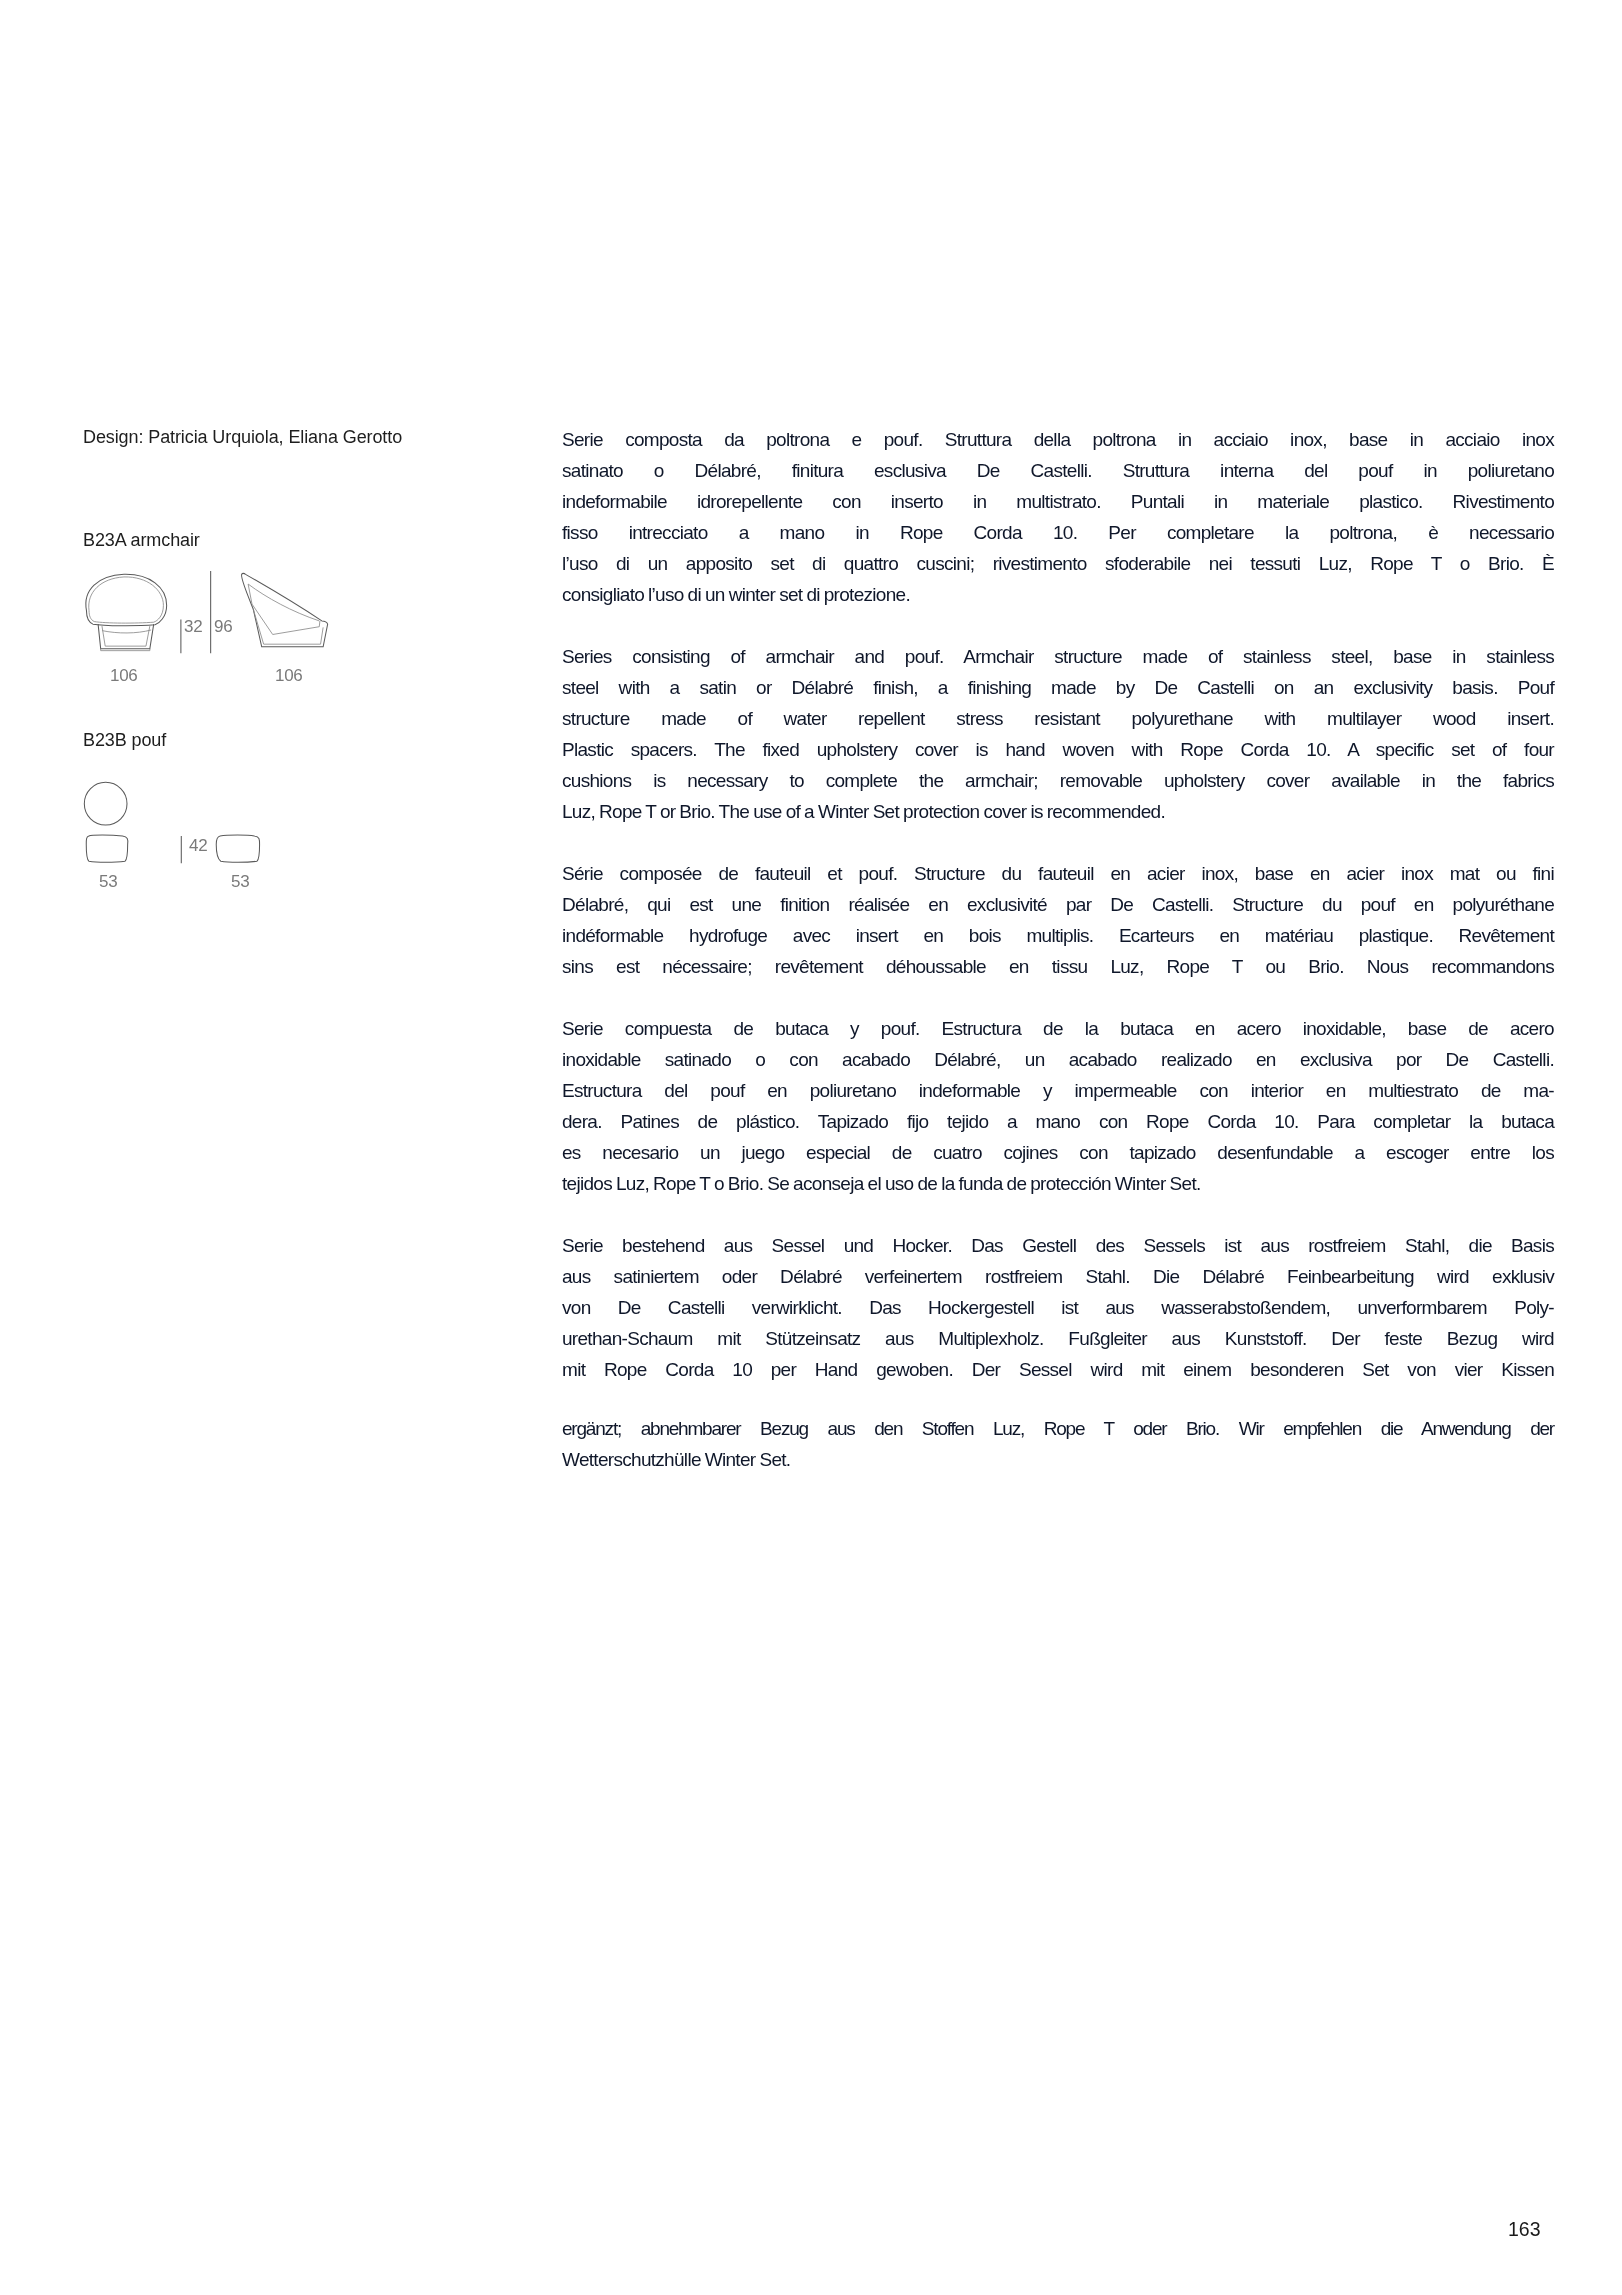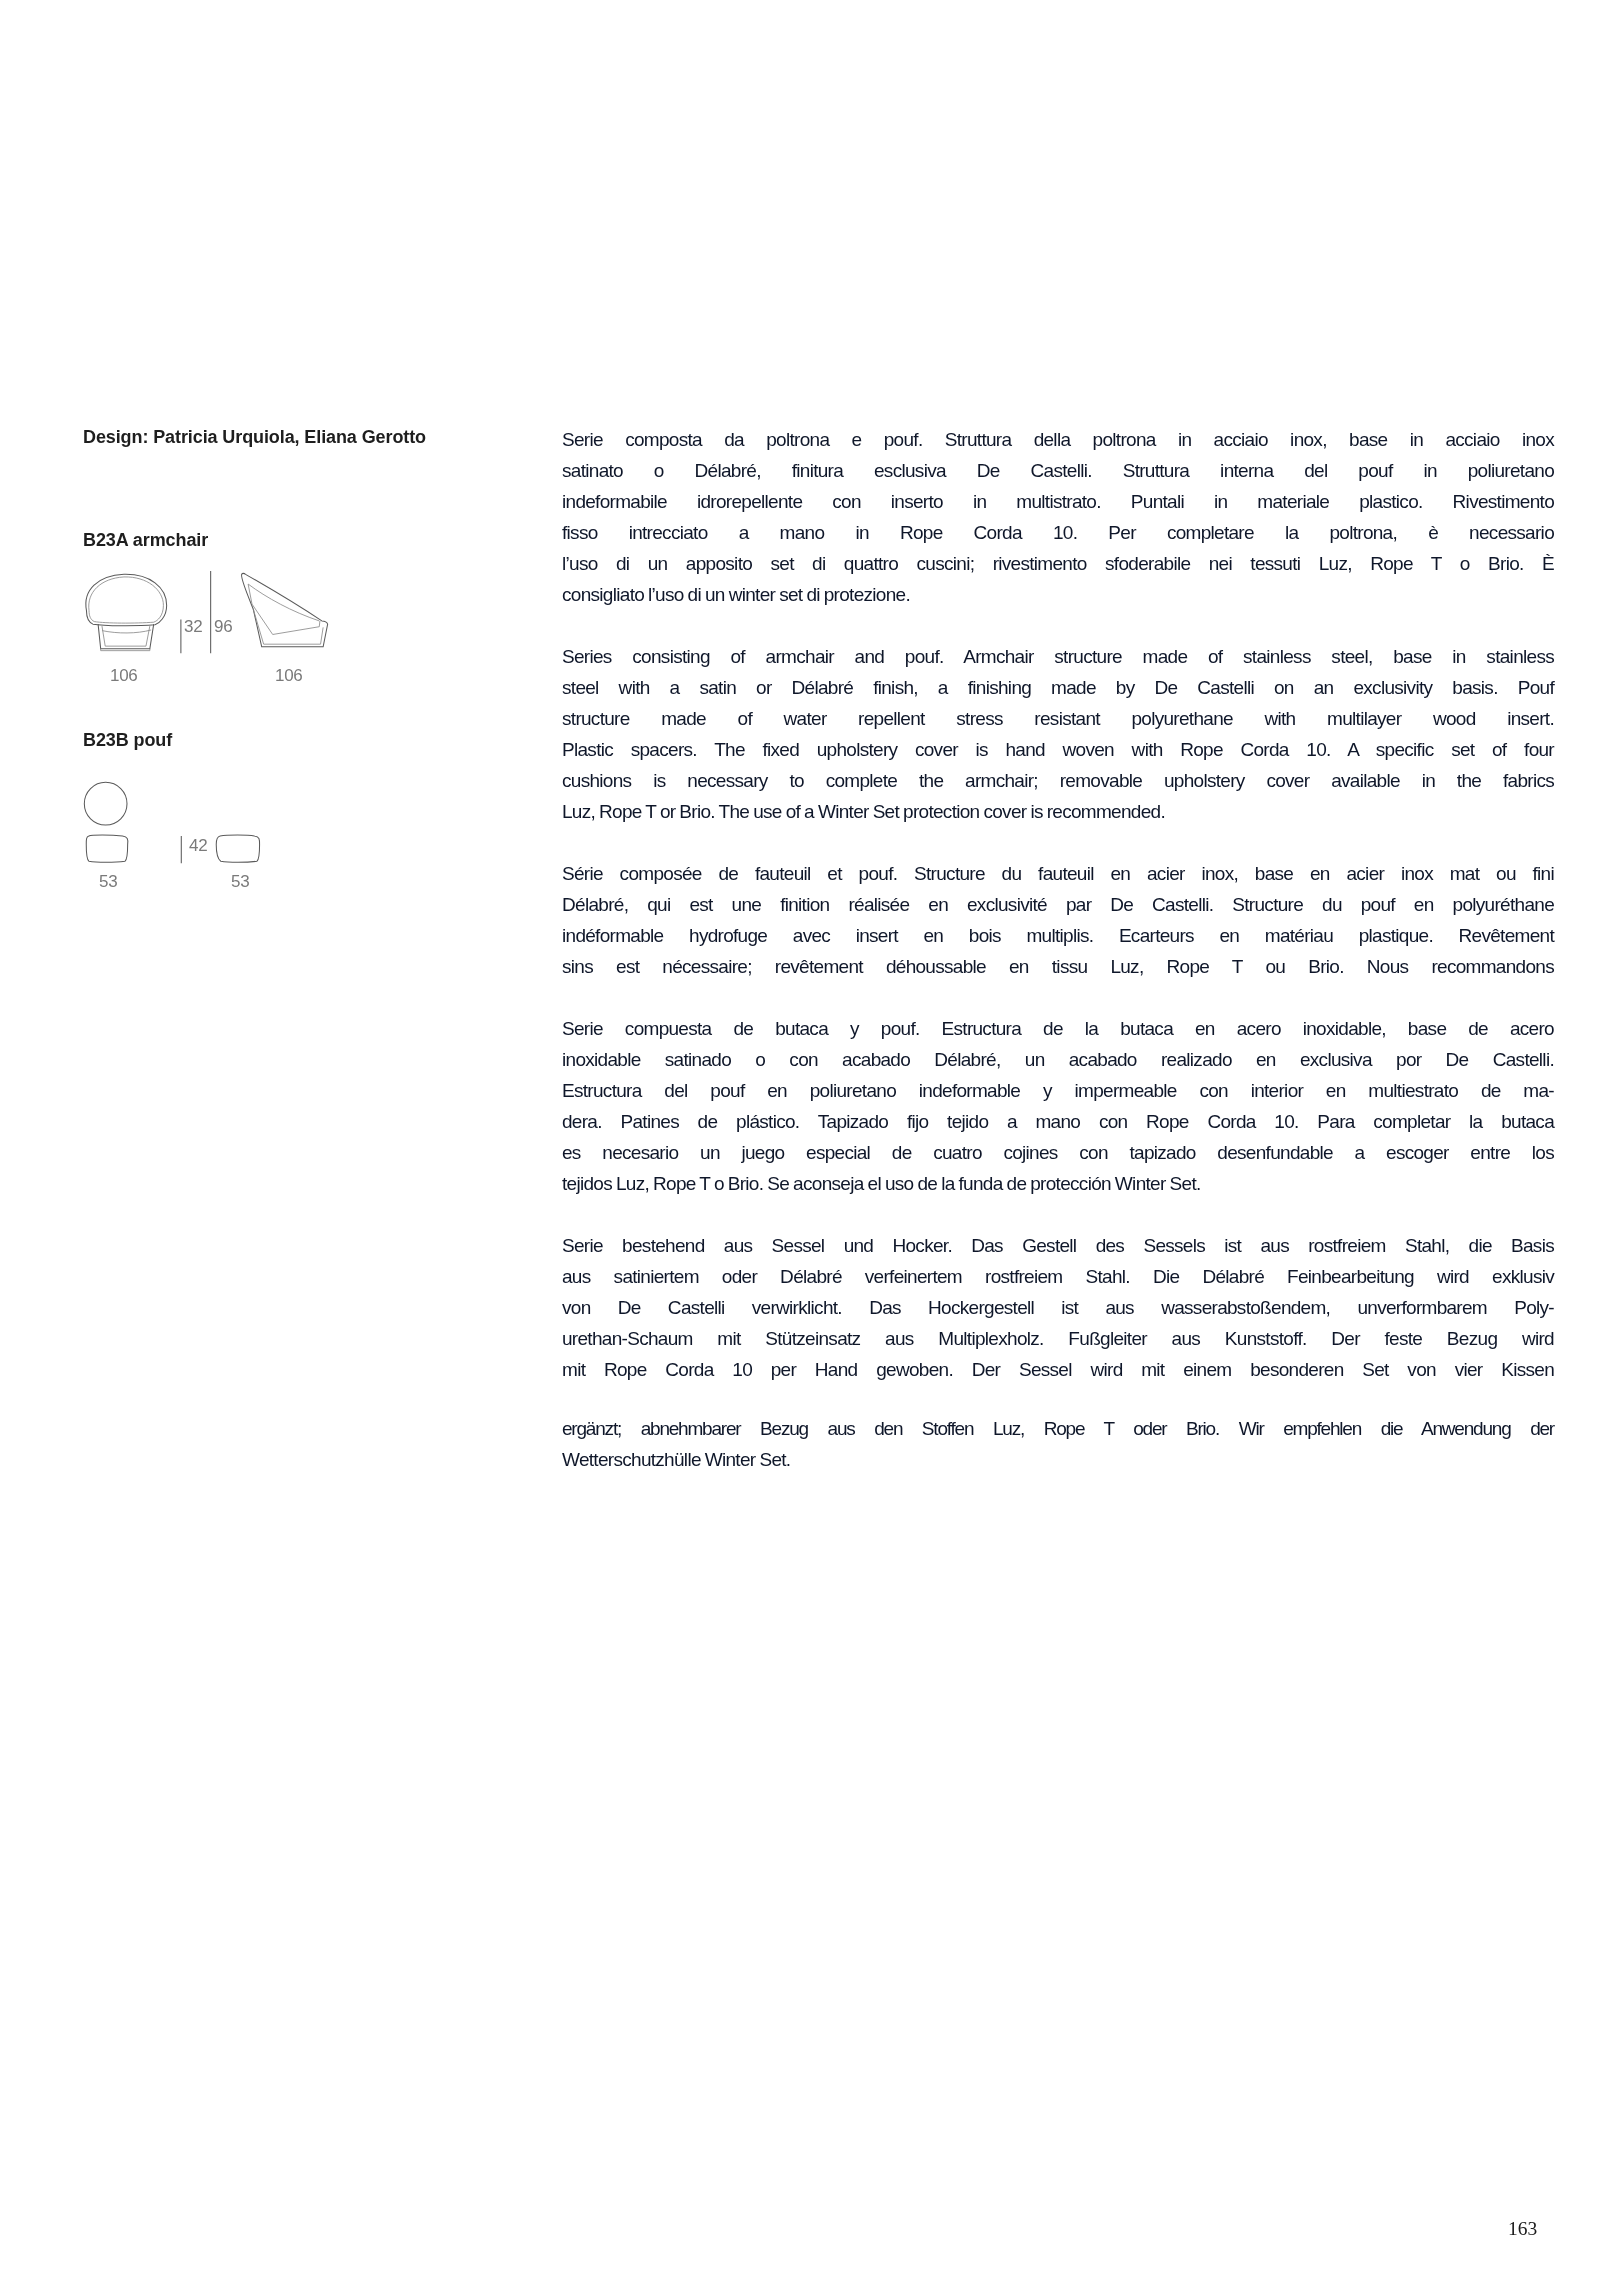--- a/index.html
+++ b/index.html
@@ -1,19 +1,19 @@
 <!DOCTYPE html>
 <html style="font-size:10.4px"><head>
 <meta charset="utf-8">
 <style>
   html, body { margin: 0; padding: 0; background: #ffffff; }
   body { width: 1622px; height: 2295px; position: relative; overflow: hidden;
          font-family: "Liberation Sans", sans-serif; color: #242424; }
   .abs { position: absolute; }
-  .label { font-size: 18px; line-height: 1; color: #1e1e1e; letter-spacing: -0.1px; white-space: nowrap; font-weight: bold; }
+  .label { font-size: 18px; line-height: 1; color: #1e1e1e; letter-spacing: -0.1px; white-space: nowrap; }
   .dim { font-size: 17px; line-height: 1; color: #7a7a7a; white-space: nowrap; letter-spacing: -0.3px; }
   .body-col { left: 562px; top: 424px; width: 992px; }
   .para { margin: 0 0 31px 0; }
   .line { display: block; font-size: 19px; line-height: 31px; height: 31px;
           text-align: justify; text-align-last: justify; white-space: nowrap;
           letter-spacing: -0.7px; word-spacing: -0.6px; color: #0f172a; }
   .line.last { text-align-last: left; }
   .line.tight { letter-spacing: -1.2px; word-spacing: -2.6px; margin-top: 28px; }
   .page-num { font-size: 19.5px; color: #1a1a1a; }
   svg .stroke { fill: none; stroke: #5a5a5a; stroke-width: 1.6; }
@@ -102,14 +102,14 @@
     <span class="line">Serie bestehend aus Sessel und Hocker. Das Gestell des Sessels ist aus rostfreiem Stahl, die Basis</span>
     <span class="line">aus satiniertem oder Délabré verfeinertem rostfreiem Stahl. Die Délabré Feinbearbeitung wird exklusiv</span>
     <span class="line">von De Castelli verwirklicht. Das Hockergestell ist aus wasserabstoßendem, unverformbarem Poly-</span>
     <span class="line">urethan-Schaum mit Stützeinsatz aus Multiplexholz. Fußgleiter aus Kunststoff. Der feste Bezug wird</span>
     <span class="line">mit Rope Corda 10 per Hand gewoben. Der Sessel wird mit einem besonderen Set von vier Kissen</span>
     <span class="line tight">ergänzt; abnehmbarer Bezug aus den Stoffen Luz, Rope T oder Brio. Wir empfehlen die Anwendung der</span>
     <span class="line last">Wetterschutzhülle Winter Set.</span>
   </div>
 </div>
 
-<div class="abs page-num" style="left:1508px; top:2218px;font-family:Liberation Serif, serif;">163</div>
+<div class="abs page-num" style="left:1508px; top:2218px;">163</div>
 
 
 </body></html>

